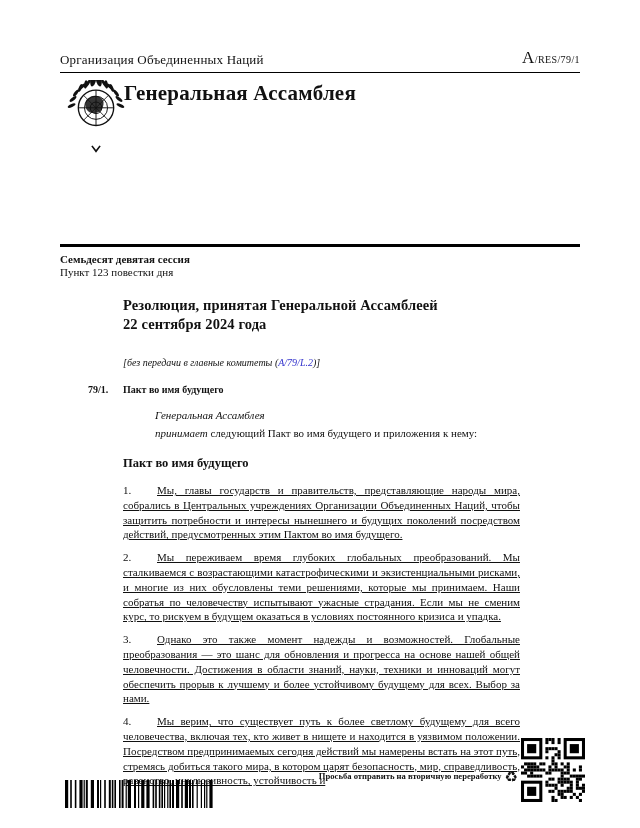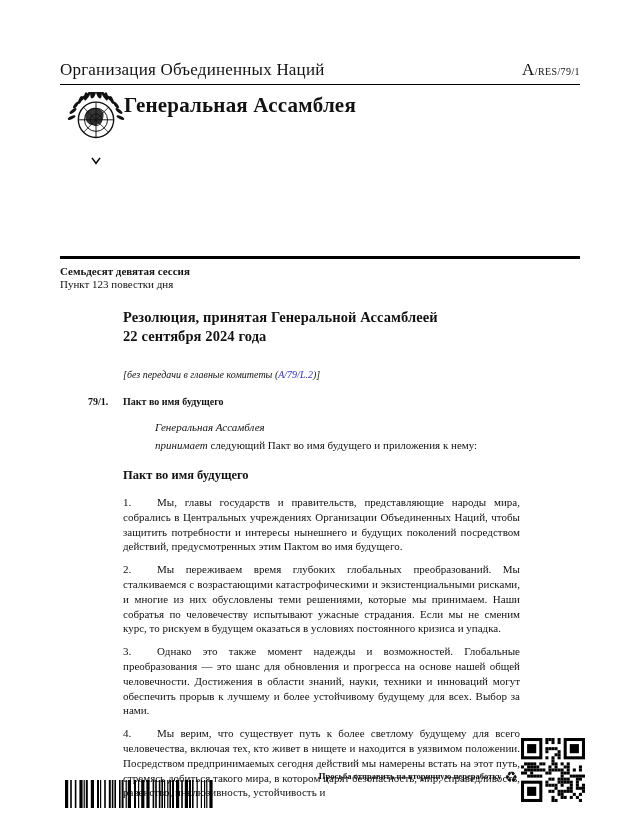--- a/index.html
+++ b/index.html
@@ -13,21 +13,21 @@
     font-family:"Liberation Serif","DejaVu Serif",serif;
     overflow:hidden;
   }
   .content { padding:48px 60px 0 60px; }
 
   
   .header-top {
     display:flex; justify-content:space-between; align-items:flex-end;
     padding-bottom:4px; border-bottom:1.4px solid #000;
   }
-  .org-name { font-size:17px; letter-spacing:.2px;margin-top:12px; }
+  .org-name { font-size:13px; letter-spacing:.2px; }
   .doc-symbol { font-size:10px; letter-spacing:.4px; white-space:nowrap; }
   .doc-symbol .sym-a { font-size:17px; }
   .masthead { position:relative; margin-top:5px; height:104px; }
   .emblem { position:absolute; left:2px; top:2px; width:68px; height:76px; }
   .assembly-title {
     position:absolute; left:64px; top:3px;
     font-size:21px; font-weight:bold; letter-spacing:.2px;
   }
   .distr { position:absolute; left:350px; top:7px; font-size:10.5px; line-height:14px; }
 
@@ -46,21 +46,21 @@
   .committee-note { margin:24px 60px 0 63px; font-size:10px; font-style:italic; }
   .committee-note .link { color:#3333cc; text-decoration:none; font-style:italic; cursor:pointer; }
   .res-heading { display:flex; margin:16px 60px 0 28px; font-size:10px; font-weight:bold; }
   .res-heading .res-num { width:35px; flex:0 0 35px; }
   .preamble { margin:14px 60px 0 63px; font-size:11px; }
   .preamble .line { text-indent:32px; margin-top:6px; }
   .italic { font-style:italic; }
   .pact-heading { margin:17px 60px 0 63px; font-size:12.5px; font-weight:bold; }
 
   
-  .body-text { margin:12px 60px 16px 63px; }
+  .body-text { margin:12px 60px 16px 63px;text-decoration:underline; }
   .para {
     font-size:11px; line-height:14.8px;
     text-align:justify; margin-top:8px;
   }
   .pnum { display:inline-block; width:34px; }
 
   
   .footer { position:absolute; left:0; right:0; bottom:0; height:95px; }
   .footer-left { position:absolute; left:65px; bottom:16px; }
   .job-line { font-size:11px; letter-spacing:.3px; margin-bottom:1px; }

